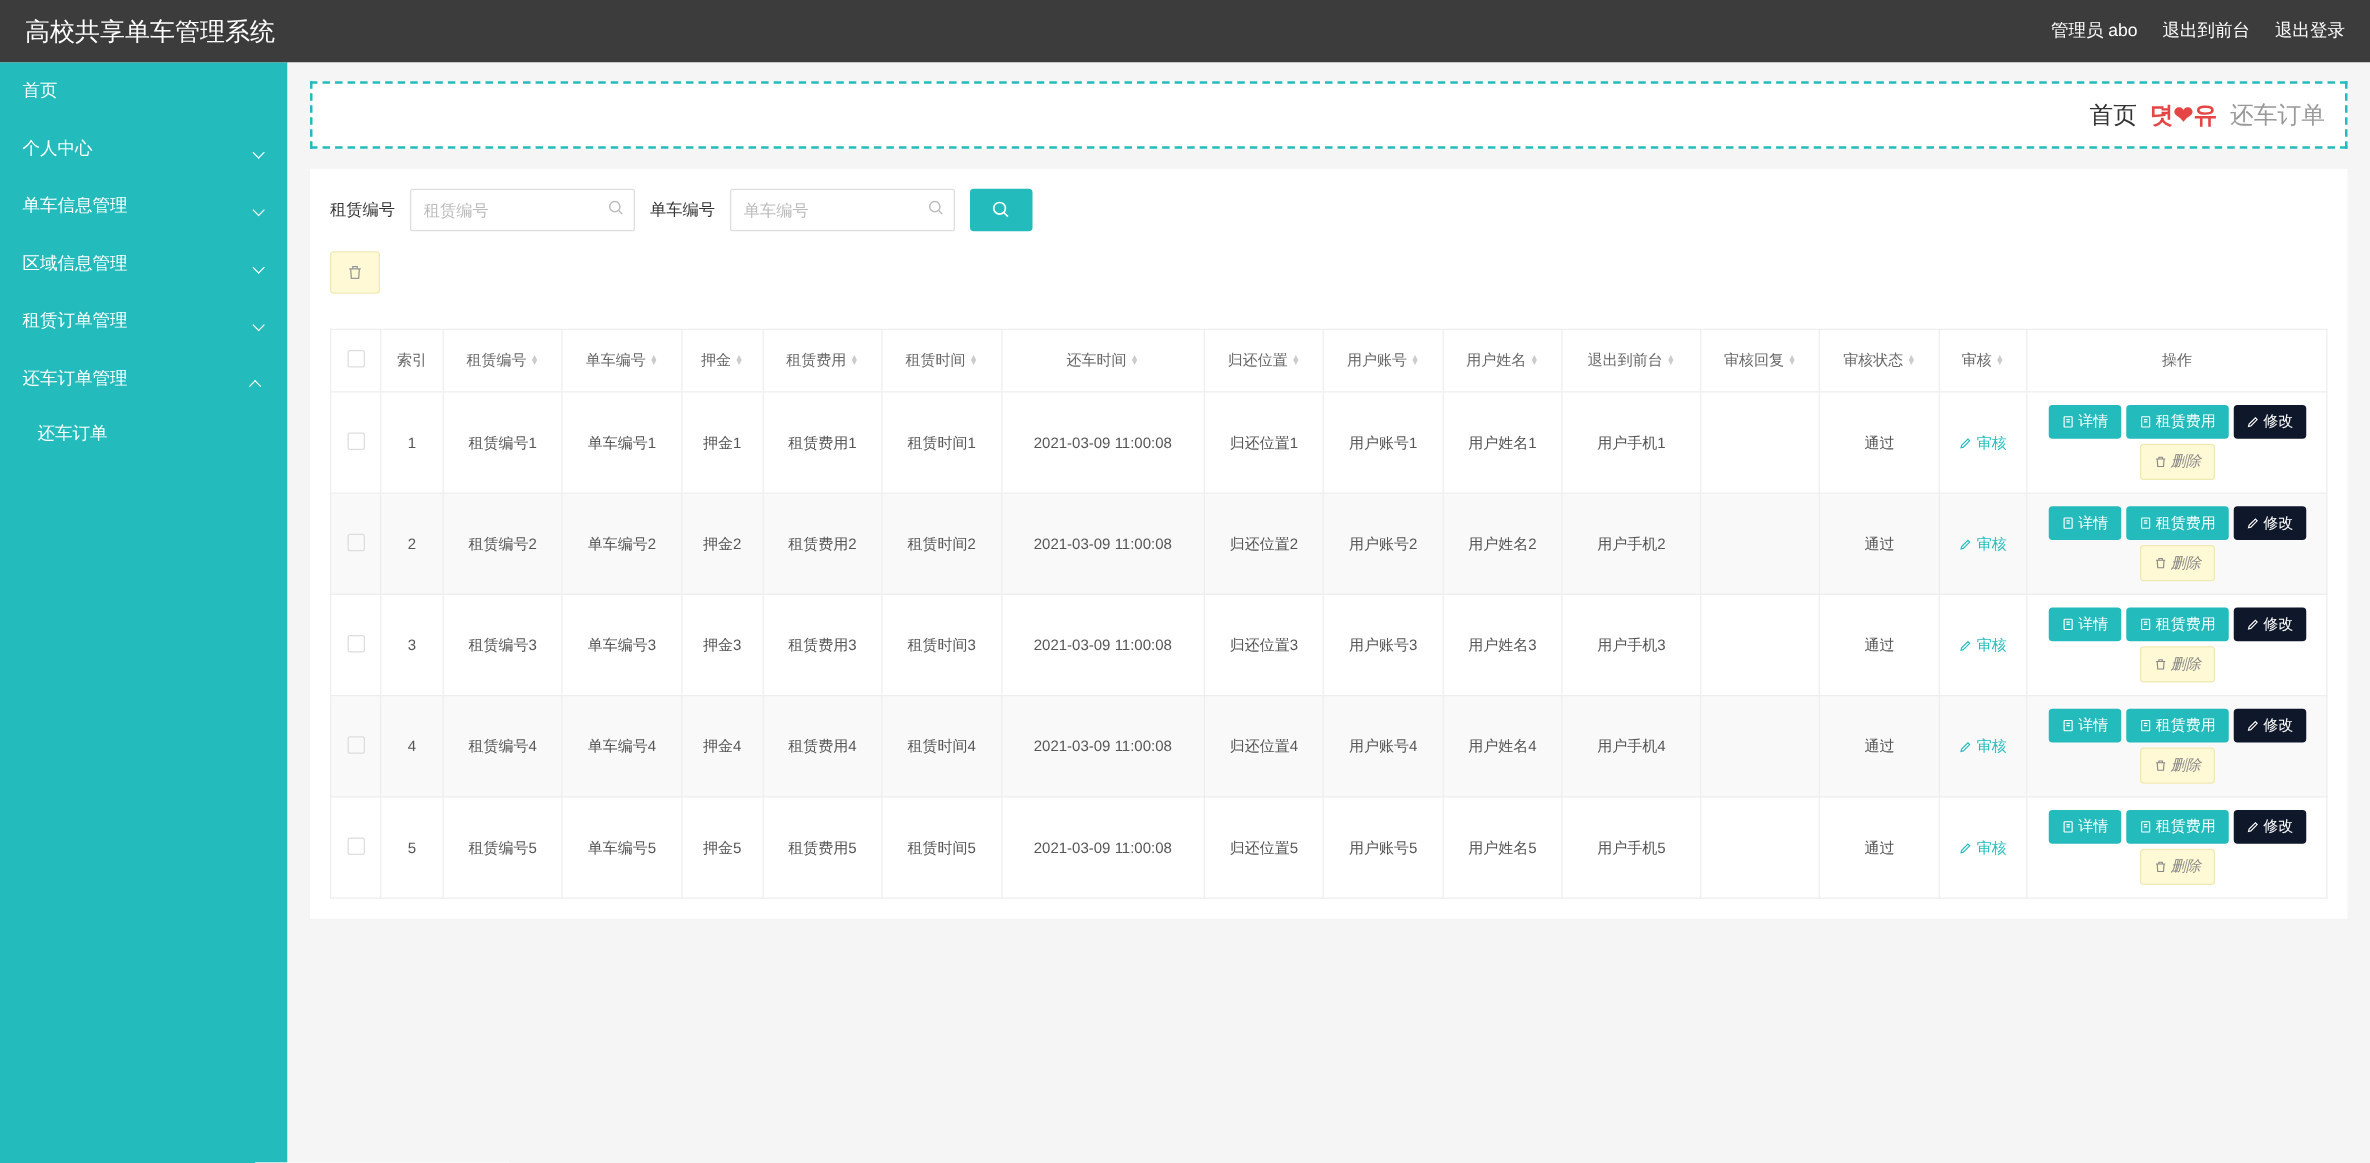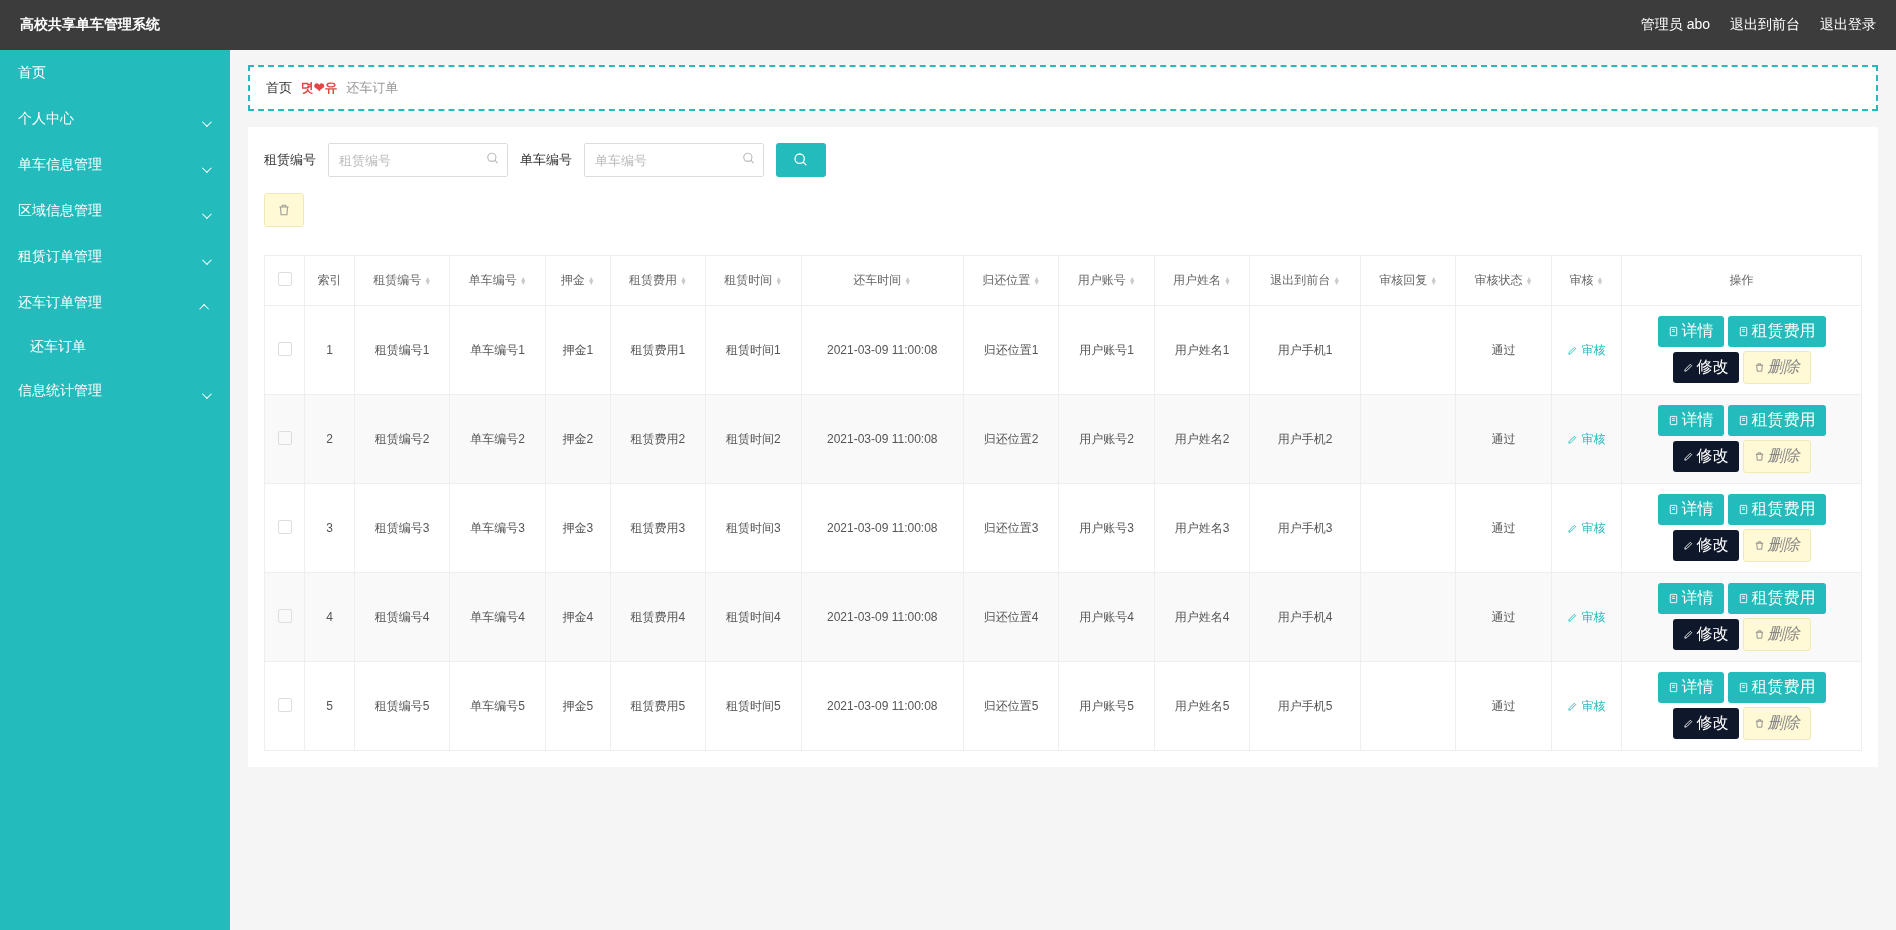--- a/index.html
+++ b/index.html
@@ -1,37 +1,37 @@
 <!DOCTYPE html>
 <html><head>
 <meta charset="utf-8">
 <style>
 * { box-sizing: border-box; margin: 0; padding: 0; }
 body { font-family: "Microsoft YaHei", Arial, sans-serif; font-size: 13px; color: #333; background: #f5f5f5; }
 
 
 .header { background: #3c3c3c; color: #fff; height: 50px; display: flex; align-items: center; justify-content: space-between; padding: 0 20px; }
-.header .title { font-size: 14px; font-weight: bold; }
+.header .title { font-size: 20px; font-weight: normal; }
 .header .right { display: flex; gap: 20px; font-size: 14px; }
 .header .right span { cursor: pointer; }
 
 
 .layout { display: flex; height: calc(100vh - 50px); }
 .sidebar { width: 230px; background: #23bbbb; color: #fff; overflow-y: auto; flex-shrink: 0; }
 .main { flex: 1; padding: 15px 18px; overflow-y: auto; background: #f5f5f5; }
 
 
 .menu-item { display: flex; align-items: center; justify-content: space-between; padding: 14px 18px; cursor: pointer; font-size: 14px; }
 .submenu-item { padding: 12px 18px 12px 30px; cursor: pointer; font-size: 14px; }
 .chevron { width: 10px; height: 10px; display: inline-block; }
 .chevron.down::before { content: ""; display: inline-block; width: 6px; height: 6px; border-right: 1.5px solid #fff; border-bottom: 1.5px solid #fff; transform: rotate(45deg) translateY(-2px); }
 .chevron.up::before { content: ""; display: inline-block; width: 6px; height: 6px; border-right: 1.5px solid #fff; border-bottom: 1.5px solid #fff; transform: rotate(-135deg) translateY(-2px); }
 
 
-.breadcrumb-box { background: #fff; border: 2px dashed #23bbbb; padding: 12px 16px; margin-bottom: 16px; font-size: 13px; }
+.breadcrumb-box { background: #fff; border: 2px dashed #23bbbb; padding: 12px 16px; margin-bottom: 16px; font-size: 19px; text-align: right; }
 .breadcrumb-box .home { color: #333; font-weight: 500; }
 .breadcrumb-box .sep { color: #e64545; margin: 0 5px; font-weight: bold; }
 .breadcrumb-box .current { color: #999; }
 
 
 .card { background: #fff; padding: 16px; }
 
 
 .searchbar { display: flex; align-items: center; gap: 12px; margin-bottom: 16px; }
 .searchbar label { font-size: 13px; color: #333; }
@@ -52,21 +52,21 @@
 th { background: #fff; color: #666; font-weight: 500; padding: 16px 8px; }
 tbody tr:nth-child(even) { background: #f9f9f9; }
 .sort-caret { display: inline-block; vertical-align: middle; margin-left: 3px; line-height: 0.6; }
 .sort-caret::before { content: "▲"; display: block; font-size: 7px; color: #ccc; }
 .sort-caret::after { content: "▼"; display: block; font-size: 7px; color: #ccc; }
 
 .chk { width: 14px; height: 14px; border: 1px solid #ddd; border-radius: 2px; display: inline-block; cursor: pointer; }
 
 
 .actions { display: flex; flex-wrap: wrap; gap: 4px; justify-content: center; align-items: center; }
-.abtn { border: none; border-radius: 3px; padding: 5px 10px; font-size: 16px; cursor: pointer; display: inline-flex; align-items: center; gap: 3px; color: #fff; white-space: nowrap; }
+.abtn { border: none; border-radius: 3px; padding: 5px 10px; font-size: 12px; cursor: pointer; display: inline-flex; align-items: center; gap: 3px; color: #fff; white-space: nowrap; }
 .abtn.teal { background: #23bbbb; }
 .abtn.slate { background: #0f172a; }
 .abtn.cream { background: #fff9d6; color: #888; border: 1px solid #efe9b3; font-style: italic; }
 .abtn svg, .audit-link svg { width: 11px; height: 11px; stroke: currentColor; fill: none; stroke-width: 2; }
 
 .audit-link { color: #23bbbb; cursor: pointer; display: inline-flex; align-items: center; gap: 3px; font-size: 12px; }
 
 .op-col { width: 240px; min-width: 240px; }
 .chk-col { width: 40px; }
 .idx-col { width: 50px; }
@@ -102,24 +102,20 @@
       </div>
       <div class="menu-item">
         <span>租赁订单管理</span>
         <span class="chevron down"></span>
       </div>
       <div class="menu-item">
         <span>还车订单管理</span>
         <span class="chevron up"></span>
       </div>
       <div class="submenu-item">还车订单</div>
-      <div class="menu-item">
-        <span>信息统计管理</span>
-        <span class="chevron down"></span>
-      </div>
     </div>
 
   <div class="main">
     <div class="breadcrumb-box">
       <span class="home">首页</span>
       <span class="sep">뎟❤유</span>
       <span class="current">还车订单</span>
     </div>
 
     <div class="card">

